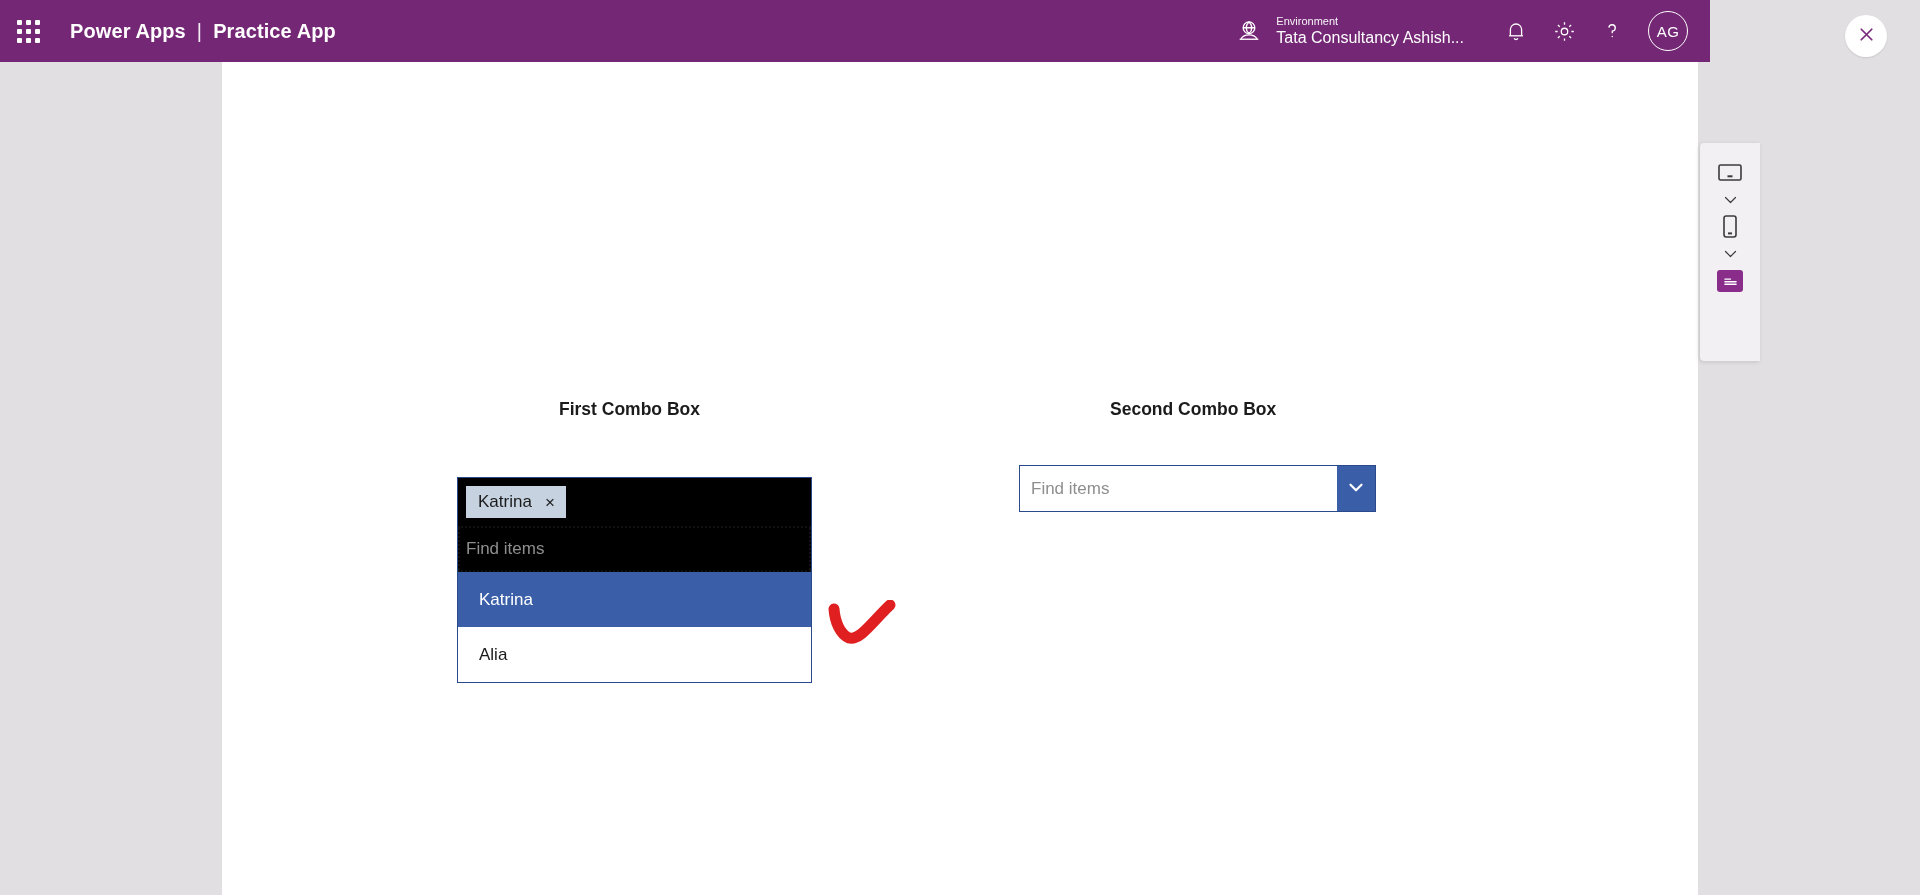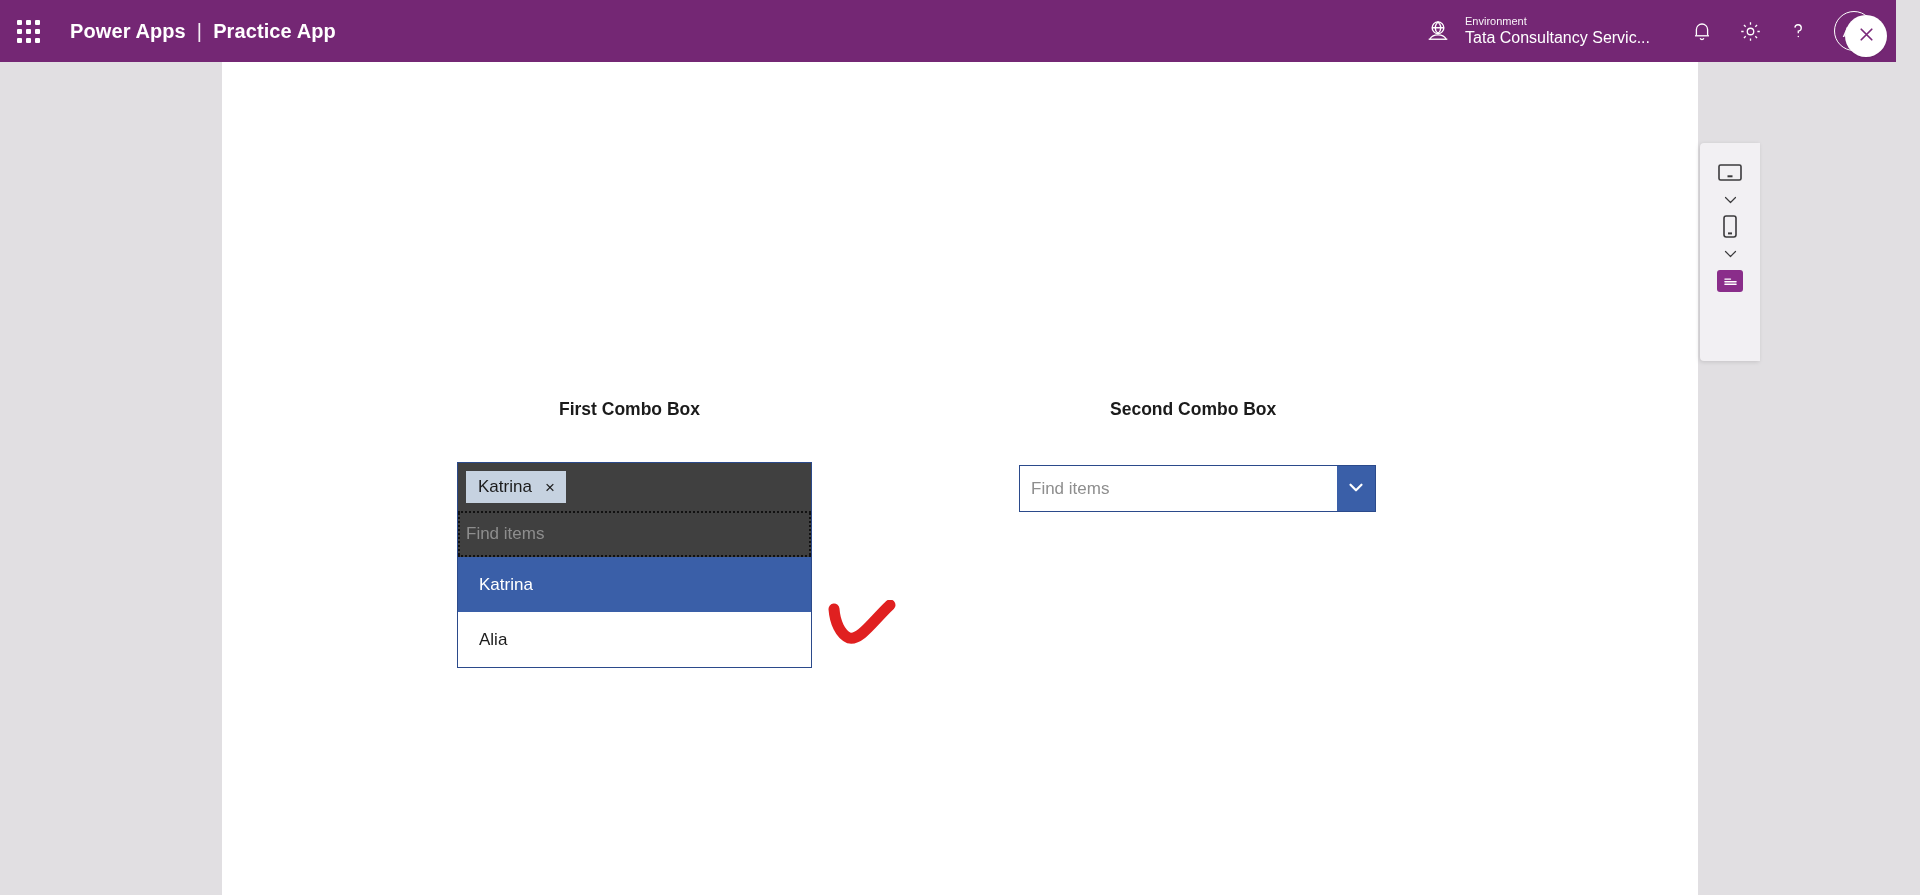--- a/index.html
+++ b/index.html
@@ -9,21 +9,21 @@
     height: 895px;
     overflow: hidden;
     background: #e1dfe2;
     font-family: "Liberation Sans", "DejaVu Sans", sans-serif;
   }
 
   
   .topbar {
     position: absolute;
     top: 0; left: 0;
-    width: 1896px;
+    width: 1710px;
     height: 62px;
     background: #742774;
     display: flex;
     align-items: center;
     color: #ffffff;
   }
 
   .waffle {
     width: 56px;
     height: 62px;
@@ -188,24 +188,24 @@
     color: #1b1b1b;
     white-space: nowrap;
   }
   .label-first  { left: 337px; top: 337px; }
   .label-second { left: 888px; top: 337px; }
 
   
   .combo-open {
     position: absolute;
     left: 235px;
-    top: 400px;
+    top: 415px;
     width: 355px;
     border: 1.5px solid #2b4a8b;
-    background: #404040;
+    background: #000000;
   }
   .chip-row {
     height: 48px;
     display: flex;
     align-items: center;
     padding: 0 0 0 8px;
   }
   .chip {
     display: inline-flex;
     align-items: center;
@@ -335,21 +335,21 @@
     <span class="globe-icon">
       <svg width="26" height="26" viewBox="0 0 24 24" fill="none" stroke="#ffffff" stroke-width="1.25">
         <circle cx="12" cy="9" r="5.4"></circle>
         <path d="M6.6 9h10.8M12 3.6c1.7 1.8 2.6 3.7 2.6 5.4S13.7 12.9 12 14.4C10.3 12.9 9.4 10.7 9.4 9S10.3 5.4 12 3.6z"></path>
         <path d="M4.6 19.2c1.4-2.4 4.1-3.6 7.4-3.6s6 1.2 7.4 3.6"></path>
         <path d="M3.4 19.6h17.2"></path>
       </svg>
     </span>
     <span class="env-text">
       <span class="env-label" style="display:block">Environment</span>
-      <span class="env-value" style="display:block">Tata Consultancy Servic...</span>
+      <span class="env-value" style="display:block">Tata Consultancy Ashish...</span>
     </span>
   </div>
 
   <div class="tb-btn">
     <span>
       <svg width="24" height="24" viewBox="0 0 24 24" fill="none" stroke="#ffffff" stroke-width="1.3">
         <path d="M6.4 16.6V10.6a5.6 5.6 0 0 1 11.2 0v6"></path>
         <path d="M5 16.8h14"></path>
         <path d="M10.2 19.2a1.9 1.9 0 0 0 3.6 0"></path>
       </svg>

